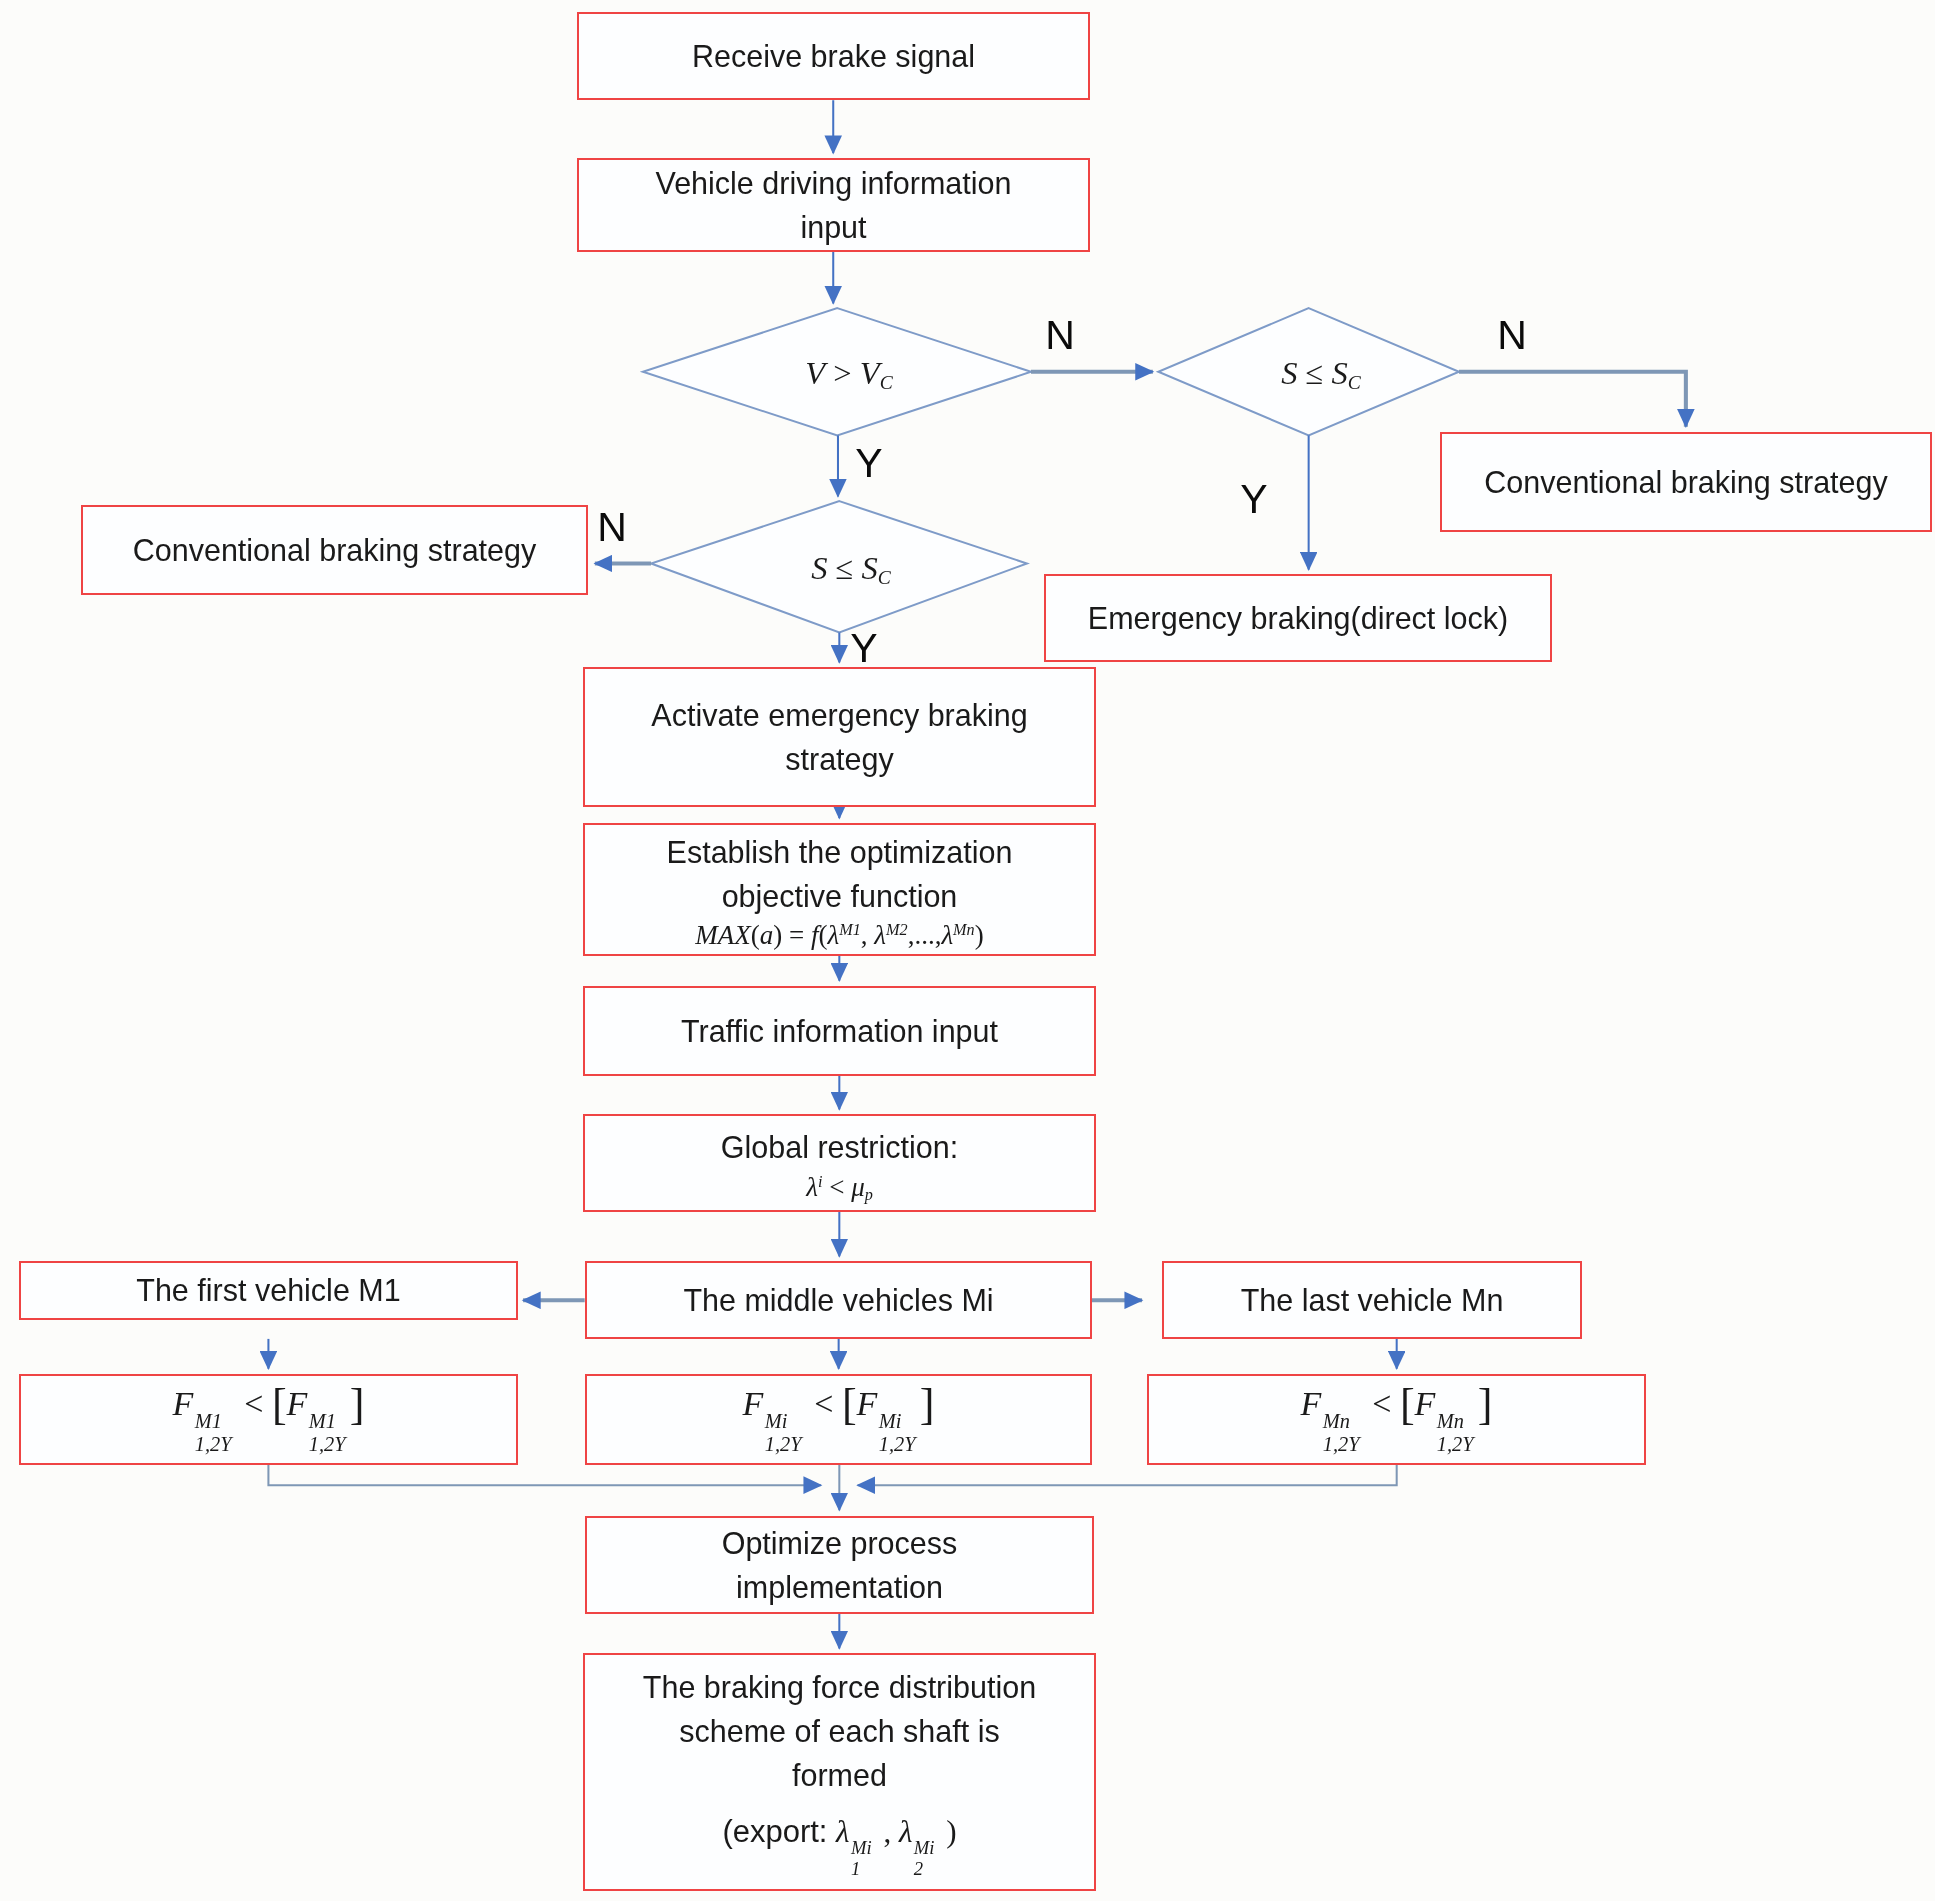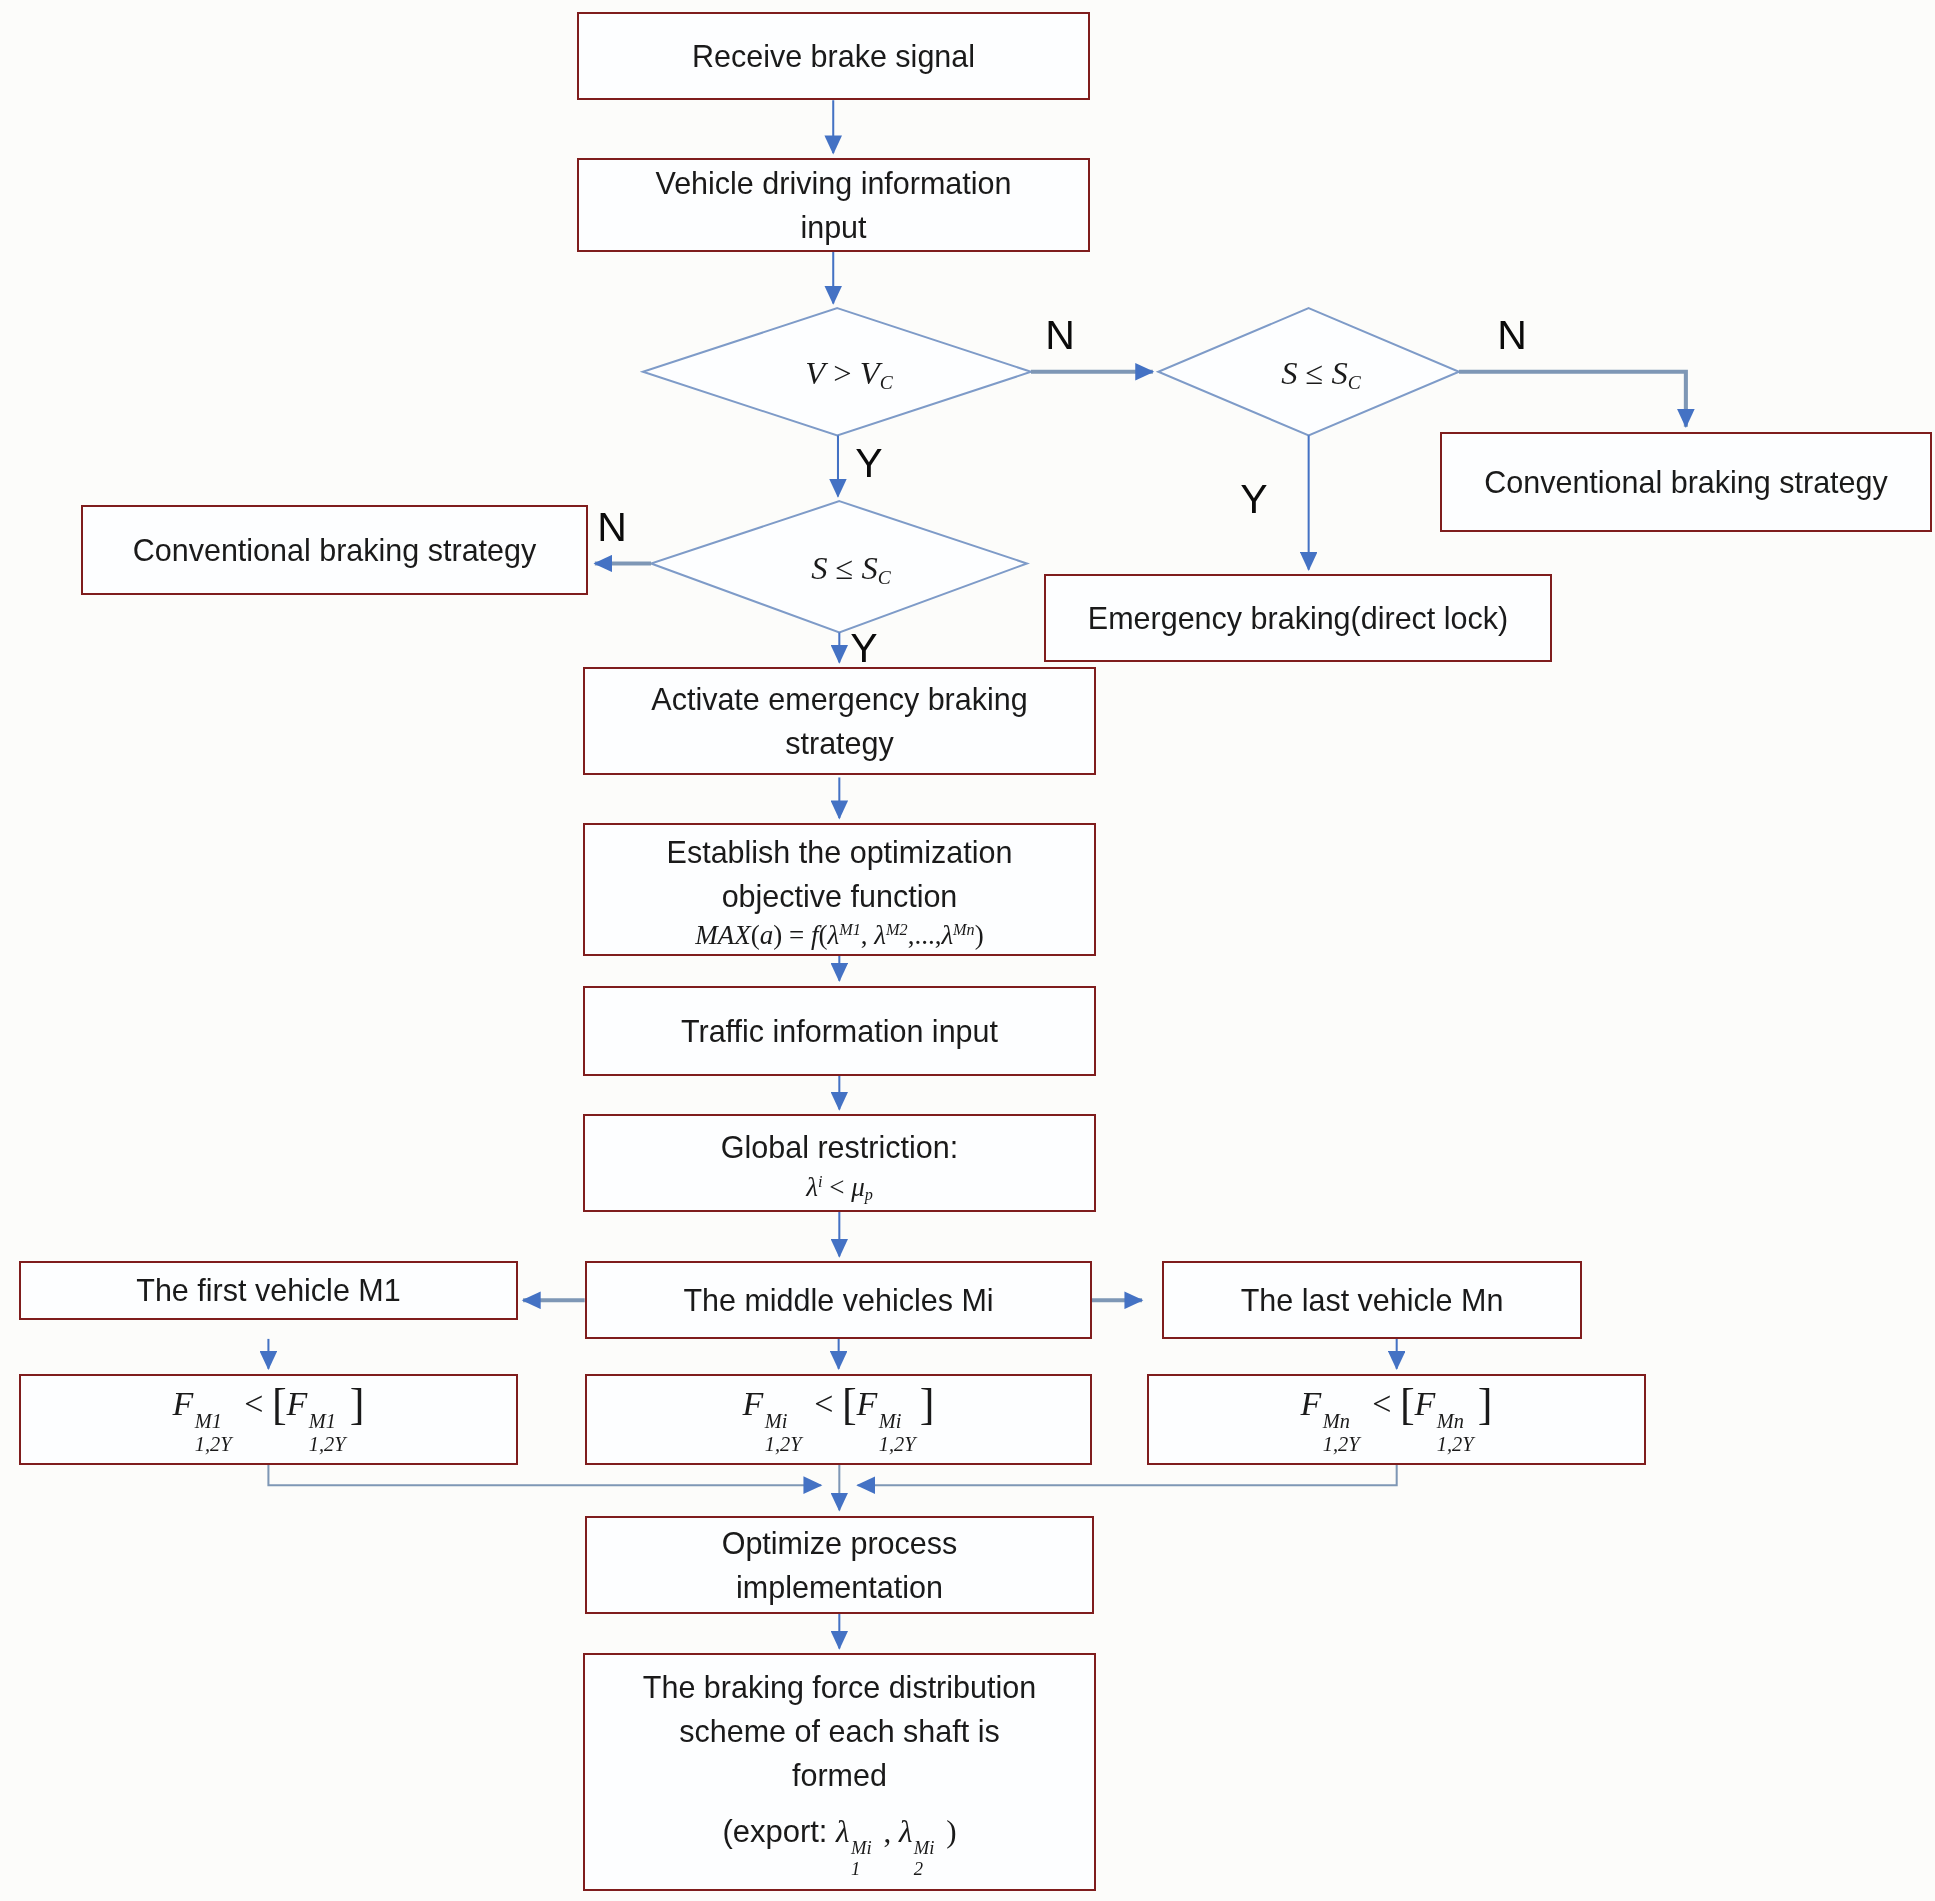--- a/index.html
+++ b/index.html
@@ -8,21 +8,21 @@
     width:1936px;height:1901px;
     background:#fcfcfa;
     font-family:"Liberation Sans",sans-serif;
     color:#1a1a1a;
     overflow:hidden;
   }
   #wires{position:absolute;left:0;top:0;width:1936px;height:1901px;}
   .box{
     position:absolute;
     box-sizing:border-box;
-    border:2px solid #7f1d1d;
+    border:2px solid #ef4444;
     background:#fdfeff;
     display:flex;
     flex-direction:column;
     align-items:center;
     justify-content:center;
     text-align:center;
     font-size:30.5px;
     line-height:1.45;
     padding:4.1px 9.5px;
   }
@@ -124,21 +124,21 @@
   </div>
 
   <div class="box" style="left:1044px;top:574px;width:508px;height:88px">
     <span class="lbl">Emergency braking(direct lock)</span>
   </div>
 
   <div class="box" style="left:81px;top:505px;width:507px;height:90px">
     <span class="lbl">Conventional braking strategy</span>
   </div>
 
-  <div class="box" style="left:583px;top:667px;width:513px;height:108px">
+  <div class="box" style="left:583px;top:667px;width:513px;height:140px">
     <span class="lbl">Activate emergency braking</span>
     <span class="lbl">strategy</span>
   </div>
 
   <div class="box" style="left:583px;top:823px;width:513px;height:133px">
     <span class="lbl">Establish the optimization</span>
     <span class="lbl">objective function</span>
     <span class="formula formula-sm"><span class="tk-i">MAX</span><span class="tk-n">(</span><span class="tk-i">a</span><span class="tk-n">) = </span><span class="tk-i">f</span><span class="tk-n">(</span><span class="tk-i">λ</span><span class="tk-isup">M1</span><span class="tk-n">, </span><span class="tk-i">λ</span><span class="tk-isup">M2</span><span class="tk-n">,...,</span><span class="tk-i">λ</span><span class="tk-isup">Mn</span><span class="tk-n">)</span></span>
   </div>
 

